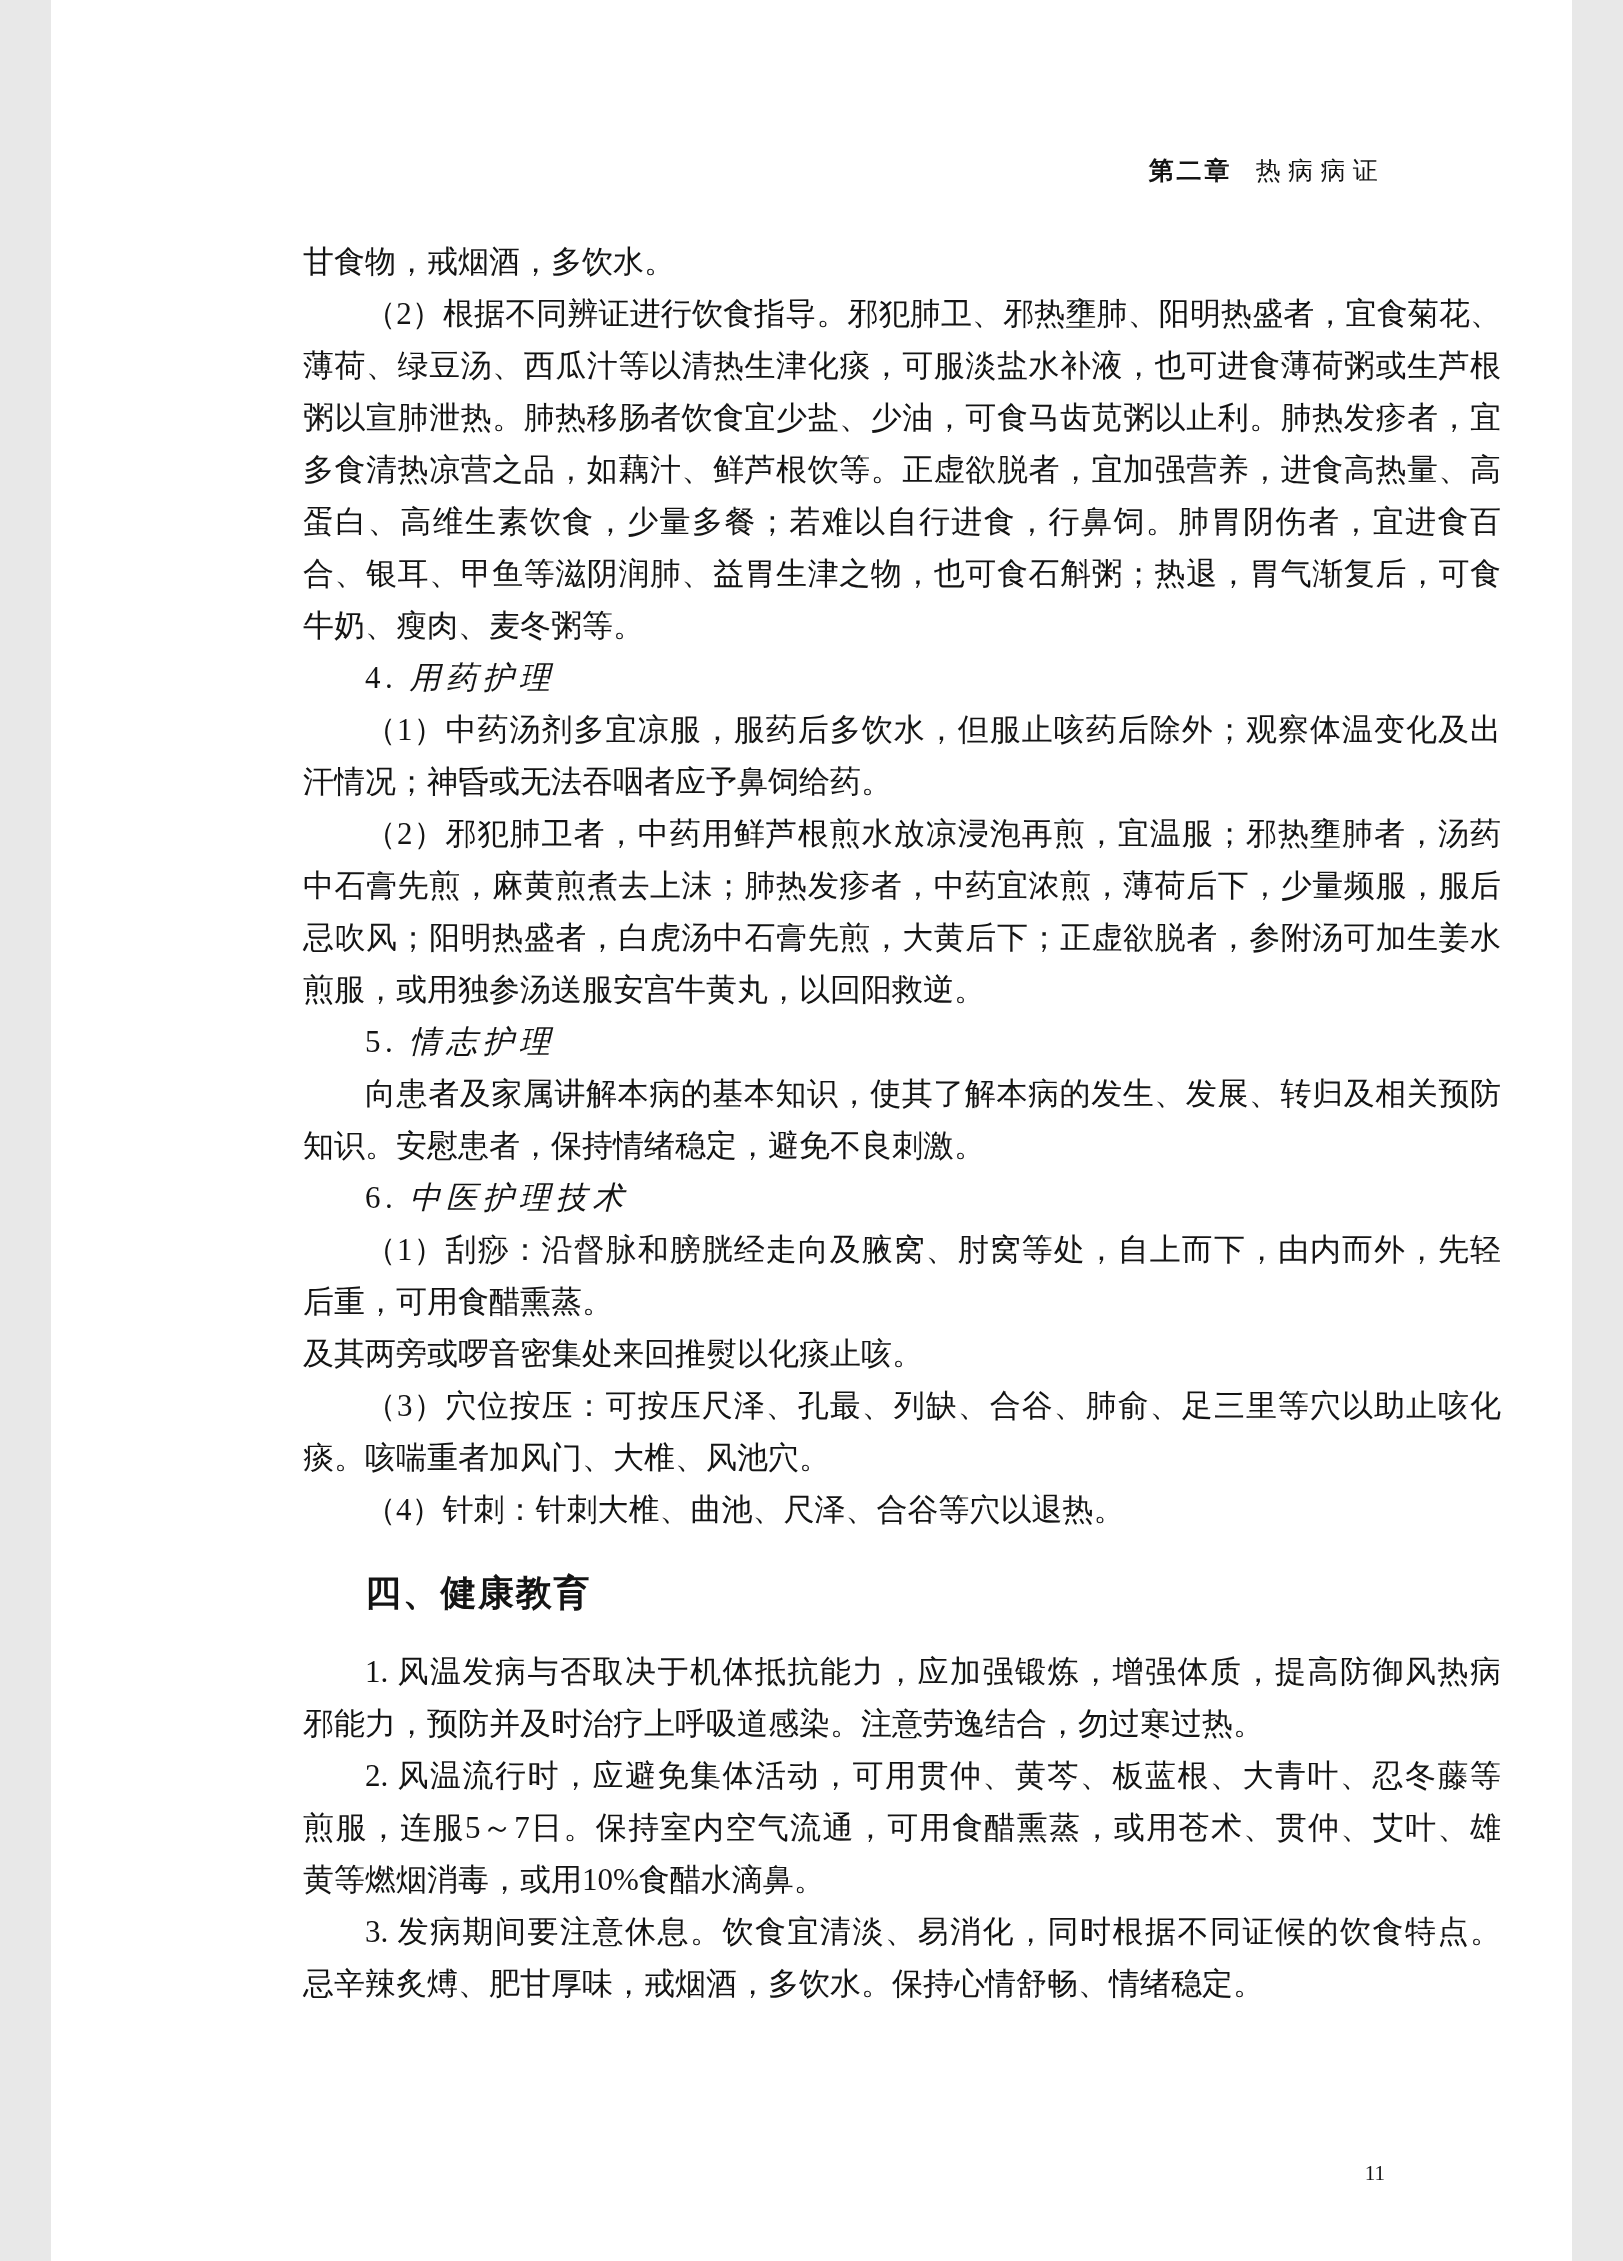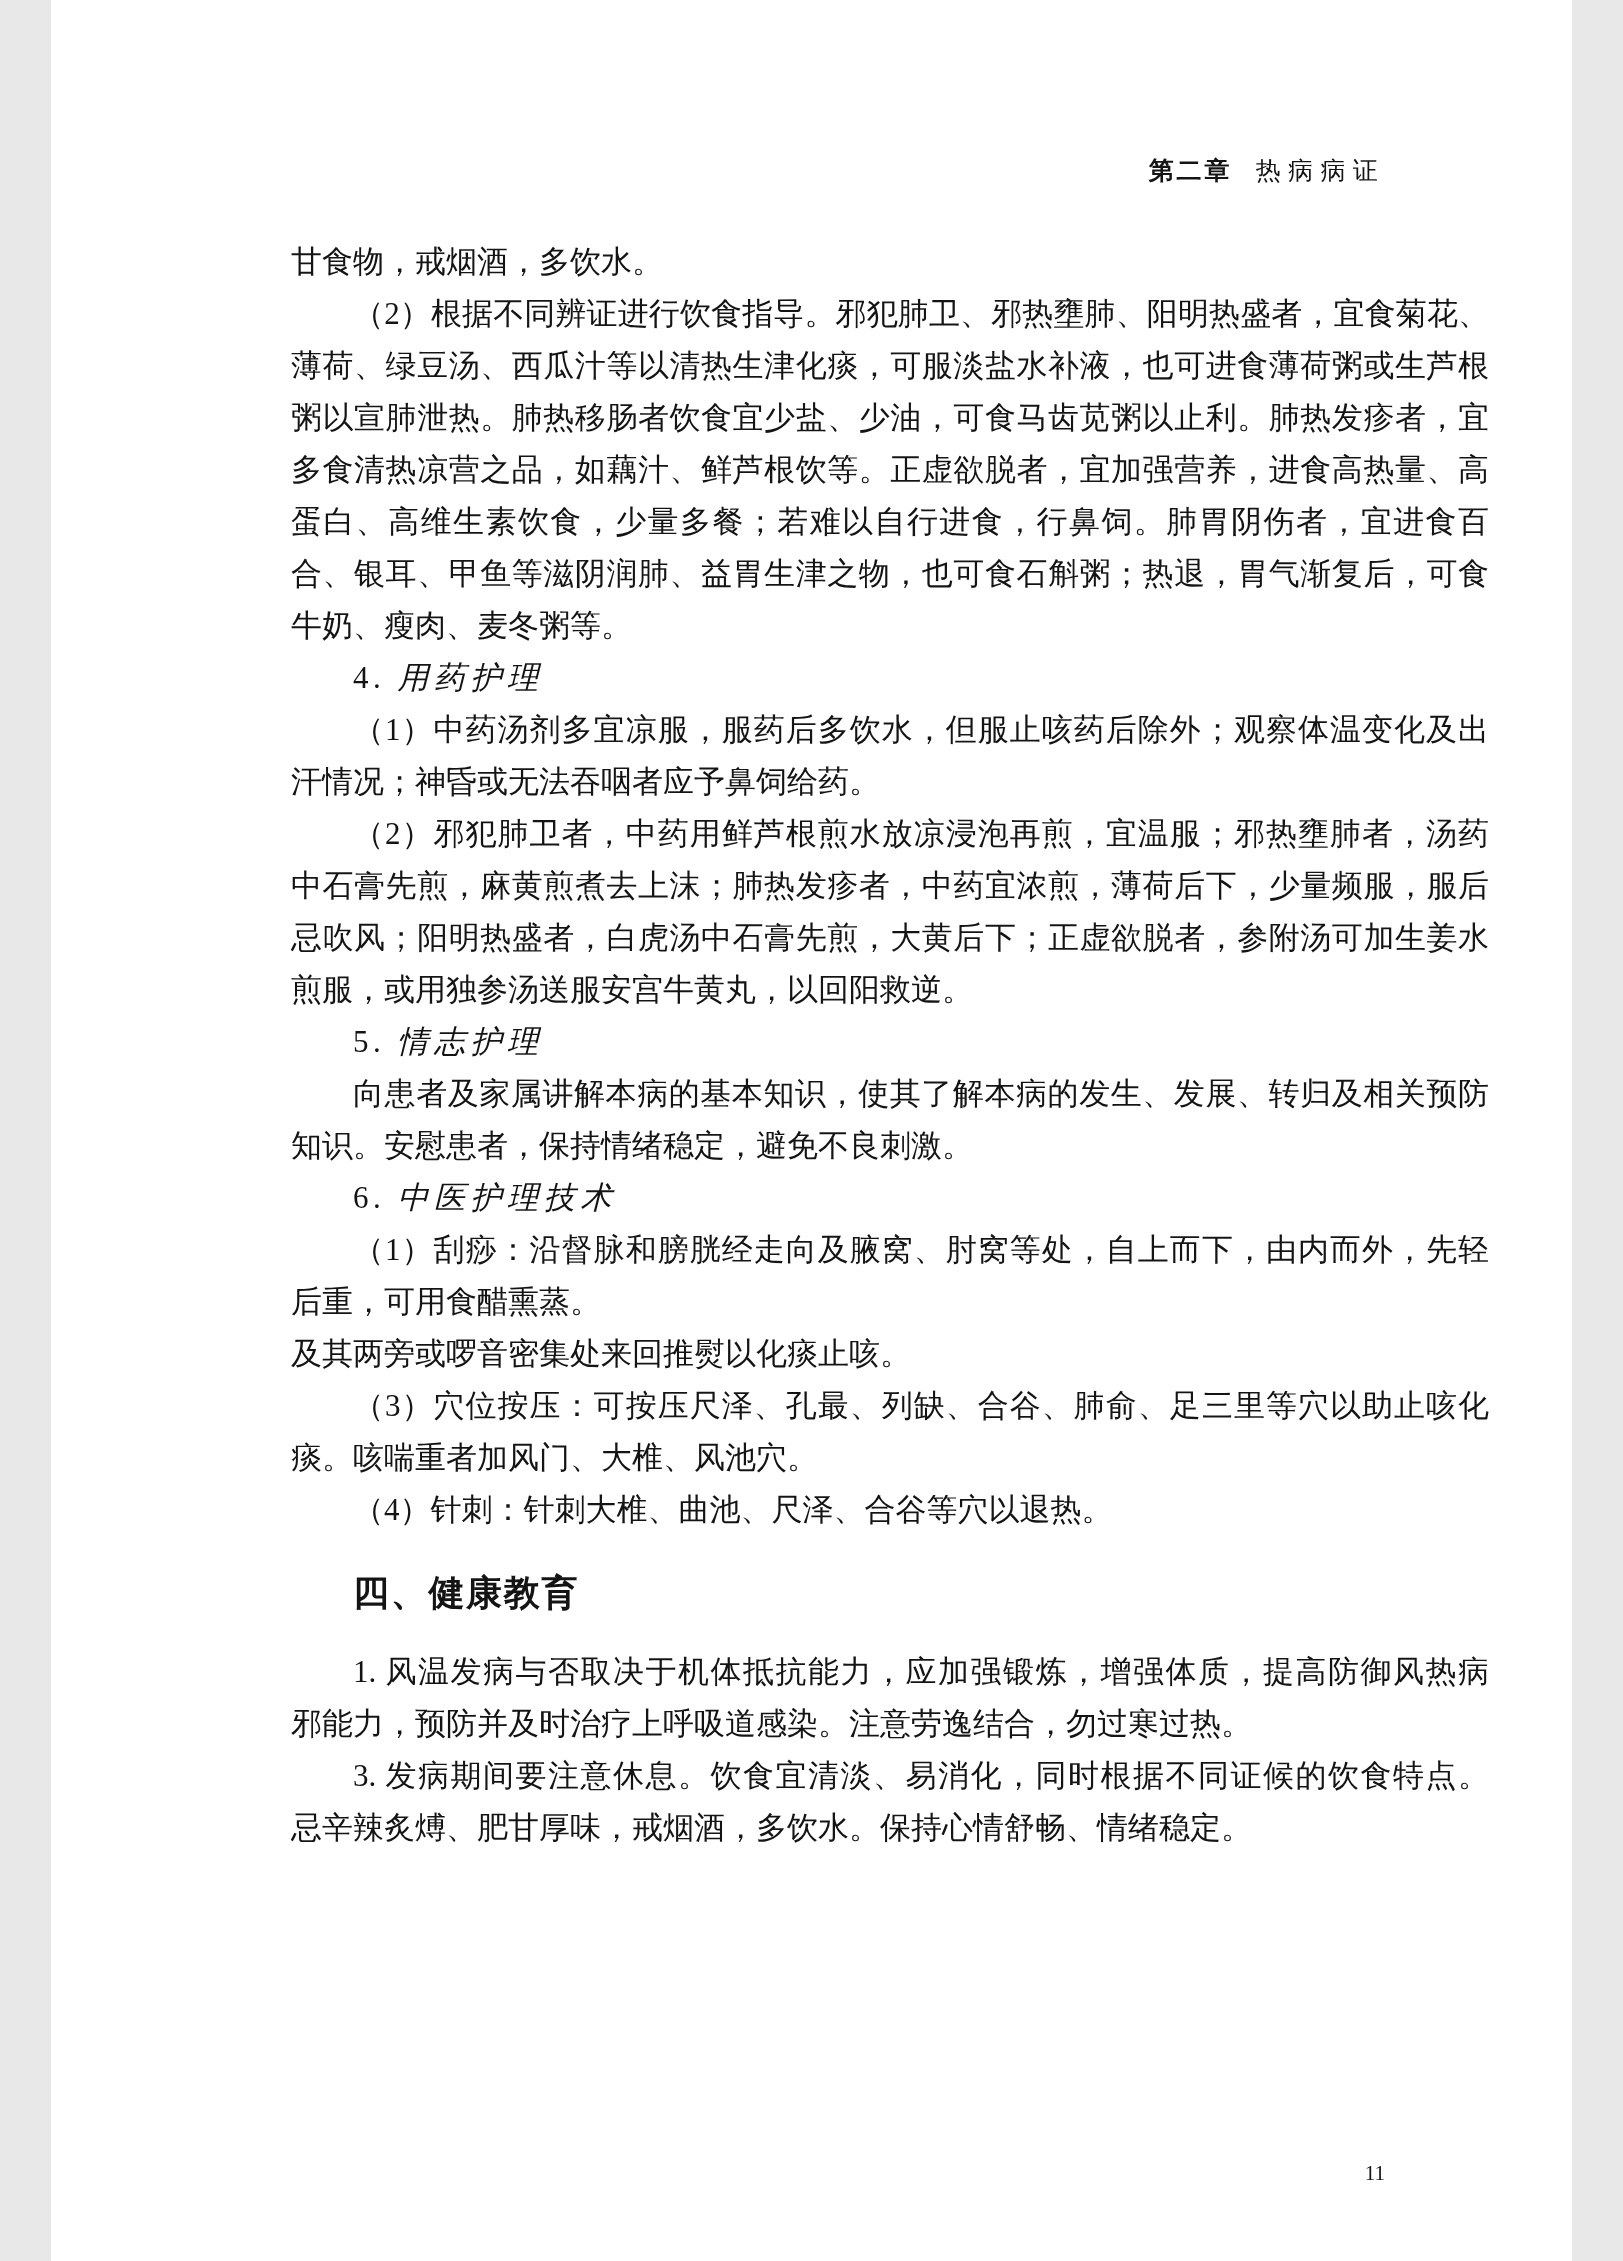--- a/index.html
+++ b/index.html
@@ -34,21 +34,21 @@
   }
   .chapter-title {
     font-weight: normal;
     margin-left: 23.6px;
     letter-spacing: 7.3px;
   }
 
   
   .body-col {
     position: absolute;
-    left: 240px;
+    left: 252px;
     top: 236px;
     width: 1198px;
     font-size: 31px;
   }
   .line {
     height: 52px;
     line-height: 52px;
     text-align: justify;
     text-align-last: justify;
     white-space: nowrap;
@@ -150,20 +150,25 @@
       </div>
       <div class="para">
         <div class="line indent">（4）针刺：针刺大椎、曲池、尺泽、合谷等穴以退热。</div>
       </div>
       <h2 class="section">四、健康教育</h2>
       <div class="para">
         <div class="line indent">1. 风温发病与否取决于机体抵抗能力，应加强锻炼，增强体质，提高防御风热病</div>
         <div class="line">邪能力，预防并及时治疗上呼吸道感染。注意劳逸结合，勿过寒过热。</div>
       </div>
       <div class="para">
+        <div class="line indent">2. 风温流行时，应避免集体活动，可用贯仲、黄芩、板蓝根、大青叶、忍冬藤等</div>
+        <div class="line">煎服，连服5～7日。保持室内空气流通，可用食醋熏蒸，或用苍术、贯仲、艾叶、雄</div>
+        <div class="line">黄等燃烟消毒，或用10%食醋水滴鼻。</div>
+      </div>
+      <div class="para">
         <div class="line indent">3. 发病期间要注意休息。饮食宜清淡、易消化，同时根据不同证候的饮食特点。</div>
         <div class="line">忌辛辣炙煿、肥甘厚味，戒烟酒，多饮水。保持心情舒畅、情绪稳定。</div>
       </div>
     </main>
 
   <div class="page-number">11</div>
 
 </div>
 
 

